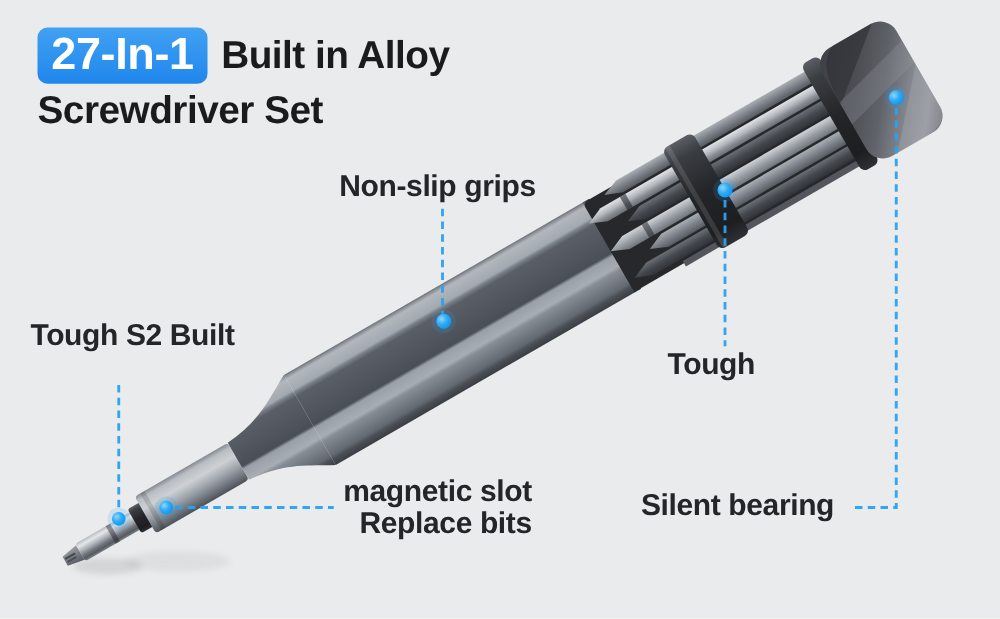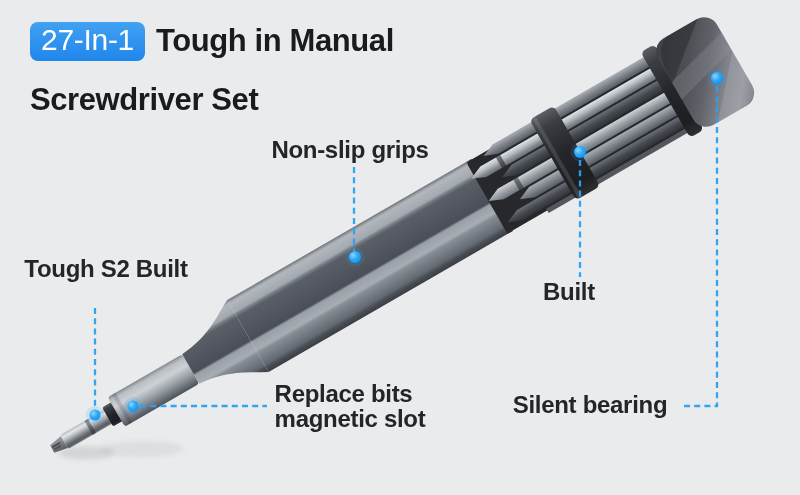--- a/index.html
+++ b/index.html
@@ -15,36 +15,36 @@
     width:800px;height:495px;
     background:var(--background,#eaebec);
     overflow:hidden;
     font-family:"Liberation Sans","DejaVu Sans",sans-serif;
   }
   svg.art{position:absolute;left:0;top:0;}
   .title-block{position:absolute;left:30px;top:22px;z-index:3;}
   .title-row{display:flex;align-items:center;gap:11px;}
   .badge{
     display:inline-block;
-    font-size:30px;font-weight:400;line-height:1;
+    font-size:36px;font-weight:700;line-height:1;
     color:#ffffff;
     background:linear-gradient(180deg,#41a1f2 0%,#1f86ec 100%);
     padding:3px 11px 6px 11px;
     border-radius:8px;
     letter-spacing:-0.3px;
   }
   .title-main{
     font-size:31px;font-weight:700;color:var(--title-text,#1a1b1d);
     letter-spacing:-0.4px;line-height:1.05;white-space:nowrap;
   }
-  .title-line2{margin-top:23px;}
+  .title-line2{margin-top:5px;}
   .callout{
     position:absolute;z-index:3;
     transform:translateX(-50%);
-    text-align:left;
+    text-align:right;
     font-size:24px;font-weight:700;
     letter-spacing:-0.3px;
     color:var(--label-text,#232528);
     line-height:25px;white-space:nowrap;
   }
 </style>
 </head>
 <body>
 
 <div class="stage">
@@ -196,39 +196,39 @@
       <circle cx="580" cy="152" r="9.5" fill="#29a2f2" opacity="0.16"></circle>
       <circle cx="580" cy="152" r="6" fill="url(#dotGrad)"></circle>
       <circle cx="717" cy="78" r="9.5" fill="#29a2f2" opacity="0.16"></circle>
       <circle cx="717" cy="78" r="6" fill="url(#dotGrad)"></circle>
     </g>
   </svg>
 
   <div class="title-block">
     <div class="title-row">
       <span class="badge">27-In-1</span>
-      <span class="title-main">Tough in Manual</span>
+      <span class="title-main">Built in Alloy</span>
     </div>
     <div class="title-main title-line2">Screwdriver Set</div>
   </div>
 
   <div class="callout" style="left:350px;top:137px">
     <div>Non-slip grips</div>
   </div>
 
   <div class="callout" style="left:106px;top:256px">
     <div>Tough S2 Built</div>
   </div>
 
   <div class="callout" style="left:569px;top:279px">
-    <div>Built</div>
+    <div>Tough</div>
   </div>
 
   <div class="callout" style="left:350px;top:381px">
+    <div>magnetic slot</div>
     <div>Replace bits</div>
-    <div>magnetic slot</div>
   </div>
 
   <div class="callout" style="left:590px;top:392px">
     <div>Silent bearing</div>
   </div>
 
 </div>
 
 </body></html>

